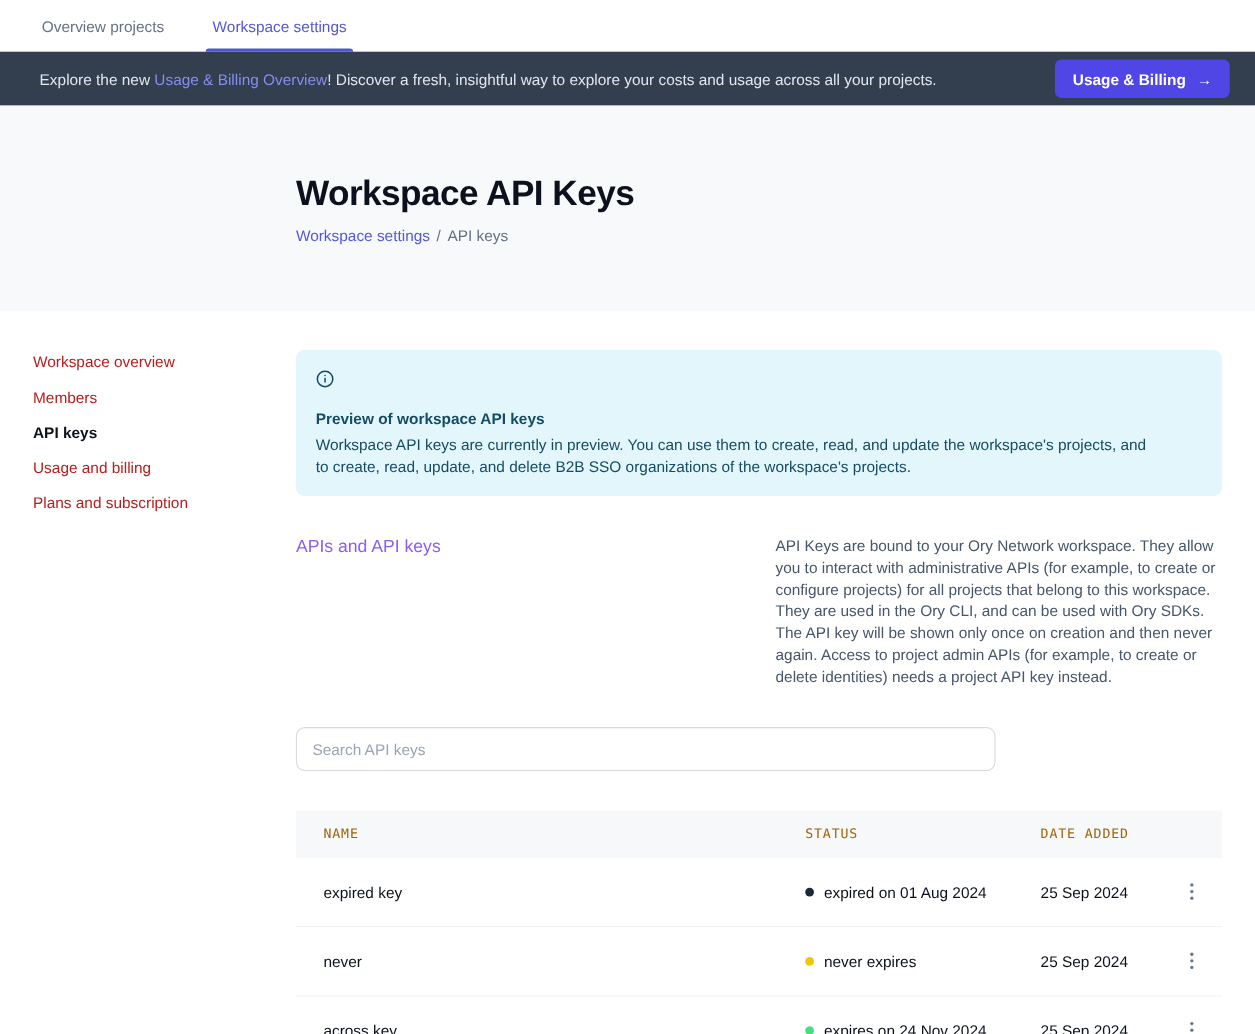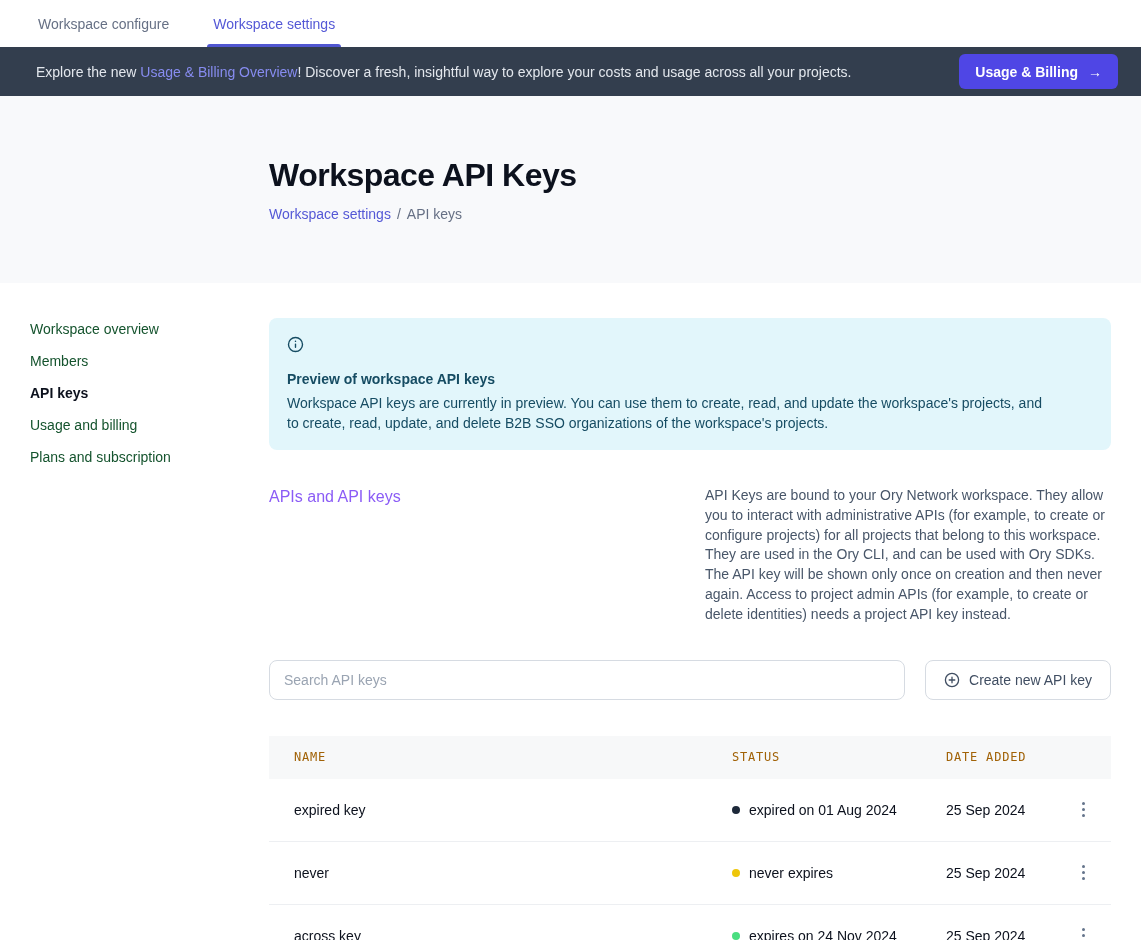--- a/index.html
+++ b/index.html
@@ -27,21 +27,21 @@
 
   
   .page-header { height: 187px; background: #f8f9fb; padding: 61px 0 0 269px; }
   .page-title { font-size: 32px; font-weight: 700; color: #0c111d; letter-spacing: -0.5px; }
   .breadcrumb { margin-top: 12px; font-size: 14px; color: #667085; display: flex; gap: 6px; }
   .breadcrumb-link { color: #5458d6; cursor: pointer; }
 
   
   .main { display: flex; }
   .sidebar { width: 269px; padding: 37px 0 0 30px; flex-shrink: 0; }
-  .side-item { font-size: 14px; color: #14532d; margin-bottom: 13px; line-height: 19px;
+  .side-item { font-size: 14px; color: #b91c1c; margin-bottom: 13px; line-height: 19px;
     cursor: pointer; }
   .side-item.active { color: #0c111d; font-weight: 700; }
   .content { width: 842px; padding-top: 35px; }
 
   
   .notice { background: #e2f6fb; border-radius: 8px; padding: 16px 24px 17px 18px;
     display: flex; gap: 14px; flex-direction: column; }
   .notice-icon { flex-shrink: 0; margin-top: 2px; }
   .notice-title { font-size: 14px; font-weight: 700; color: #164c63; margin-bottom: 6px; }
   .notice-body { font-size: 14px; color: #164c63; line-height: 20px; max-width: 770px; }
@@ -77,21 +77,21 @@
   .cell { font-size: 14px; color: #0c111d; }
   .status-wrap { display: flex; align-items: center; gap: 9px; }
   .dot { width: 8px; height: 8px; border-radius: 50%; flex-shrink: 0; }
   .kebab { display: flex; flex-direction: column; gap: 3px; padding: 6px; cursor: pointer; }
   .kebab span { width: 3px; height: 3px; border-radius: 50%; background: #64748b; display: block; }
 </style>
 </head>
 <body>
 
 <div class="topnav">
-  <div class="tab">Workspace configure</div>
+  <div class="tab">Overview projects</div>
   <div class="tab active">Workspace settings</div>
 </div>
 
 <div class="banner">
   <div class="banner-text"><span>Explore the new </span><span class="banner-link">Usage &amp; Billing Overview</span><span>! Discover a fresh, insightful way to explore your costs and usage across all your projects.</span></div>
   <button class="banner-btn">
     <span>Usage &amp; Billing</span>
     <span>→</span>
   </button>
 </div>
@@ -131,29 +131,20 @@
       </div>
     </div>
 
     <div class="section">
       <div class="section-heading">APIs and API keys</div>
       <div class="section-desc">API Keys are bound to your Ory Network workspace. They allow you to interact with administrative APIs (for example, to create or configure projects) for all projects that belong to this workspace. They are used in the Ory CLI, and can be used with Ory SDKs. The API key will be shown only once on creation and then never again. Access to project admin APIs (for example, to create or delete identities) needs a project API key instead.</div>
     </div>
 
     <div class="toolbar">
       <input class="search-input" type="text" placeholder="Search API keys" style="">
-      <button class="create-btn">
-        <span style="display:flex">
-          <svg width="16" height="16" viewBox="0 0 16 16" fill="none">
-            <circle cx="8" cy="8" r="6.6" stroke="#404e62" stroke-width="1.3"></circle>
-            <path d="M8 5.2V10.8M5.2 8H10.8" stroke="#404e62" stroke-width="1.3" stroke-linecap="round"></path>
-          </svg>
-        </span>
-        <span>Create new API key</span>
-      </button>
     </div>
 
     <div class="table">
       <div class="thead">
         <div class="th col-name">NAME</div>
         <div class="th col-status">STATUS</div>
         <div class="th col-date">DATE ADDED</div>
         <div class="col-menu"></div>
       </div>
 

